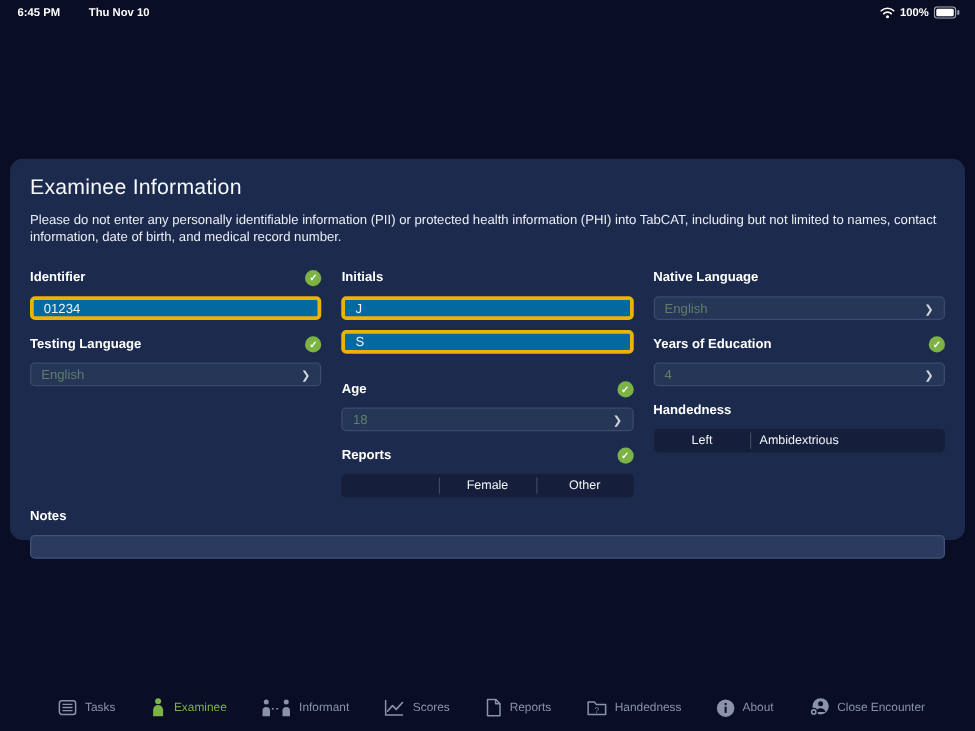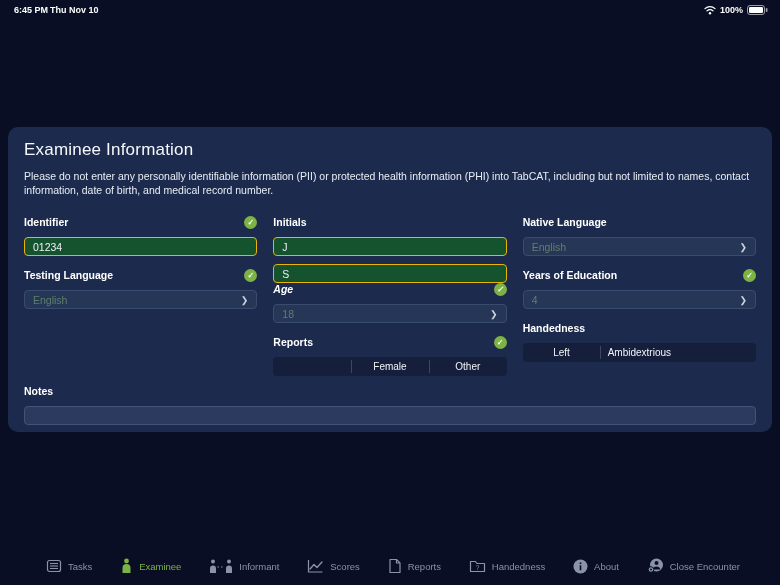--- a/index.html
+++ b/index.html
@@ -12,21 +12,21 @@
     color:#eef1f7;
   }
 
   
   .status-bar {
     position:absolute; top:0; left:0; right:0; height:16px;
     display:flex; justify-content:space-between; align-items:center;
     padding:3px 12px 0 14px;
     font-size:9px; font-weight:bold; color:#ffffff;
   }
-  .status-left { display:flex; gap:2px; }
+  .status-left { display:flex; gap:23px; }
   .status-right { display:flex; align-items:center; gap:4px; }
   .status-right svg { display:block; }
 
   
   .card {
     position:absolute; left:8px; top:127px; width:764px; height:305px;
     background:#1c2b4d; border-radius:10px;
     padding:13px 16px 0 16px;
   }
   .card-title { font-size:17px; font-weight:400; color:#f6f8fb; letter-spacing:0.2px; }
@@ -49,21 +49,21 @@
   .check-badge {
     width:13px; height:13px; border-radius:50%;
     background:#7cb344; color:#ffffff;
     font-size:8px; font-weight:bold;
     display:flex; align-items:center; justify-content:center;
     line-height:1;
   }
 
   .text-input {
     display:block; width:100%; height:19px;
-    background:#14532d; border:1px solid #eab308; border-radius:4px;
+    background:#0369a1; border:3px solid #eab308; border-radius:4px;
     color:#eef1f7; font-size:10.5px; padding:0 8px;
     font-family:"Liberation Sans", sans-serif;
     outline:none;
   }
   .text-input.stacked-top { margin-bottom:8px; }
 
   .select-box {
     width:100%; height:19px;
     background:#253656; border:1px solid #3a4b70; border-radius:4px;
     display:flex; justify-content:space-between; align-items:center;
@@ -155,21 +155,21 @@
       </div>
     </div>
 
     <div>
       <div class="label-row">
         <span class="field-label">Initials</span>
       </div>
       <input class="text-input stacked-top" type="text" value="J" style="">
       <input class="text-input" type="text" value="S" style="">
 
-      <div class="label-row" style="margin-top:0;font-style:italic;">
+      <div class="label-row" style="margin-top:22px;">
         <span class="field-label">Age</span>
         <span class="check-badge">✓</span>
       </div>
       <div class="select-box">
         <span class="select-value">18</span>
         <span class="select-chevron">❯</span>
       </div>
 
       <div class="label-row" style="margin-top:13px;">
         <span class="field-label">Reports</span>

